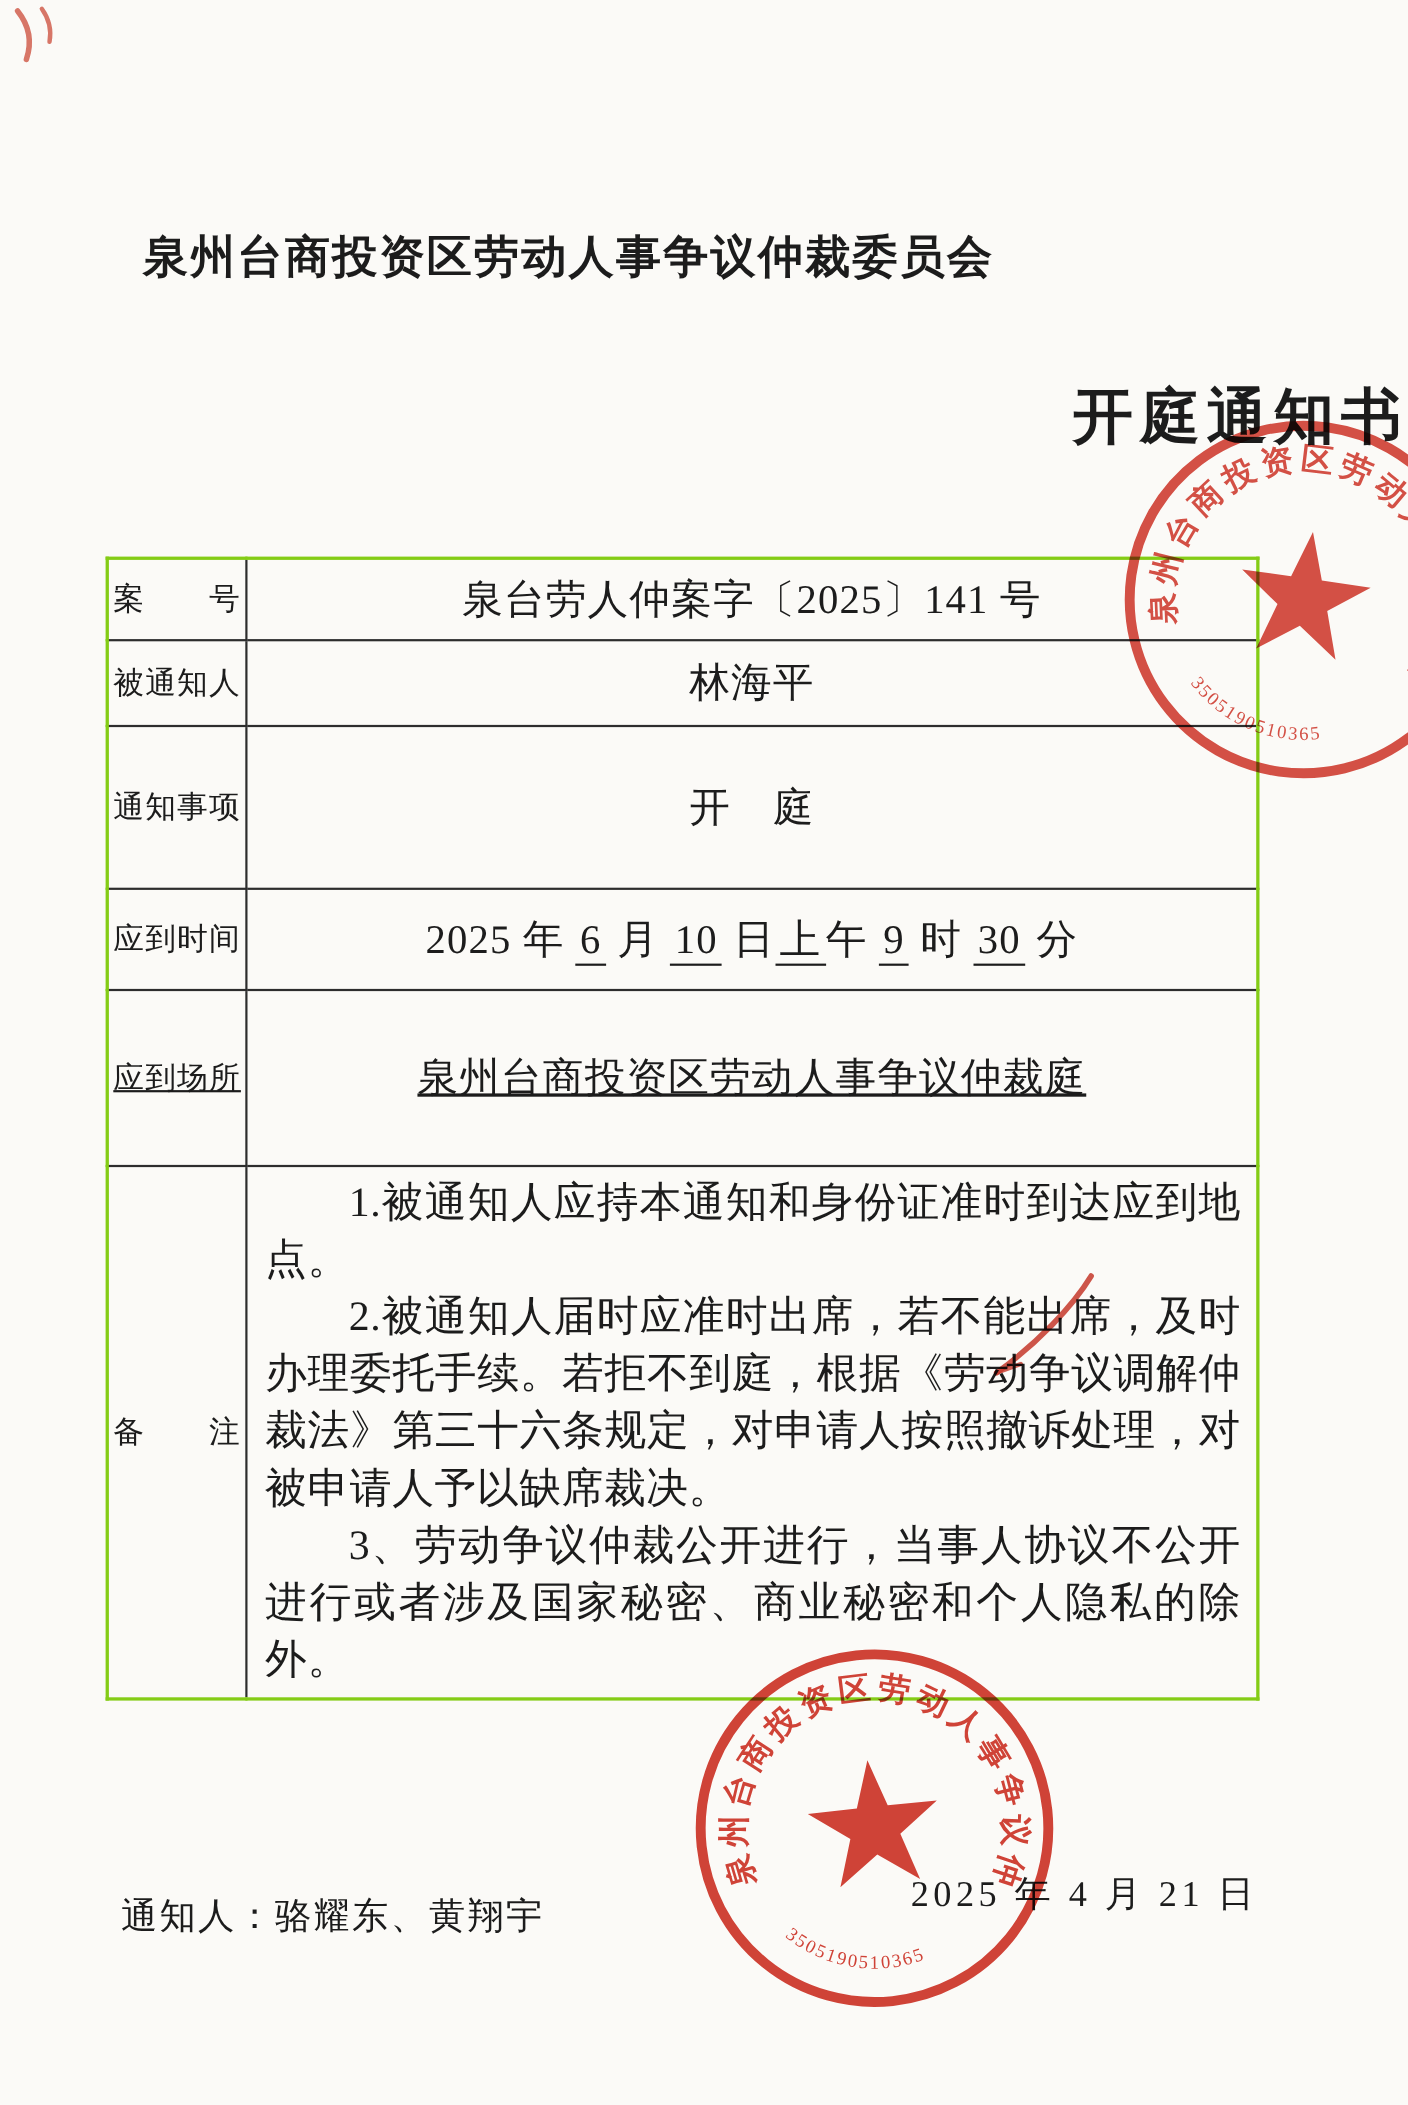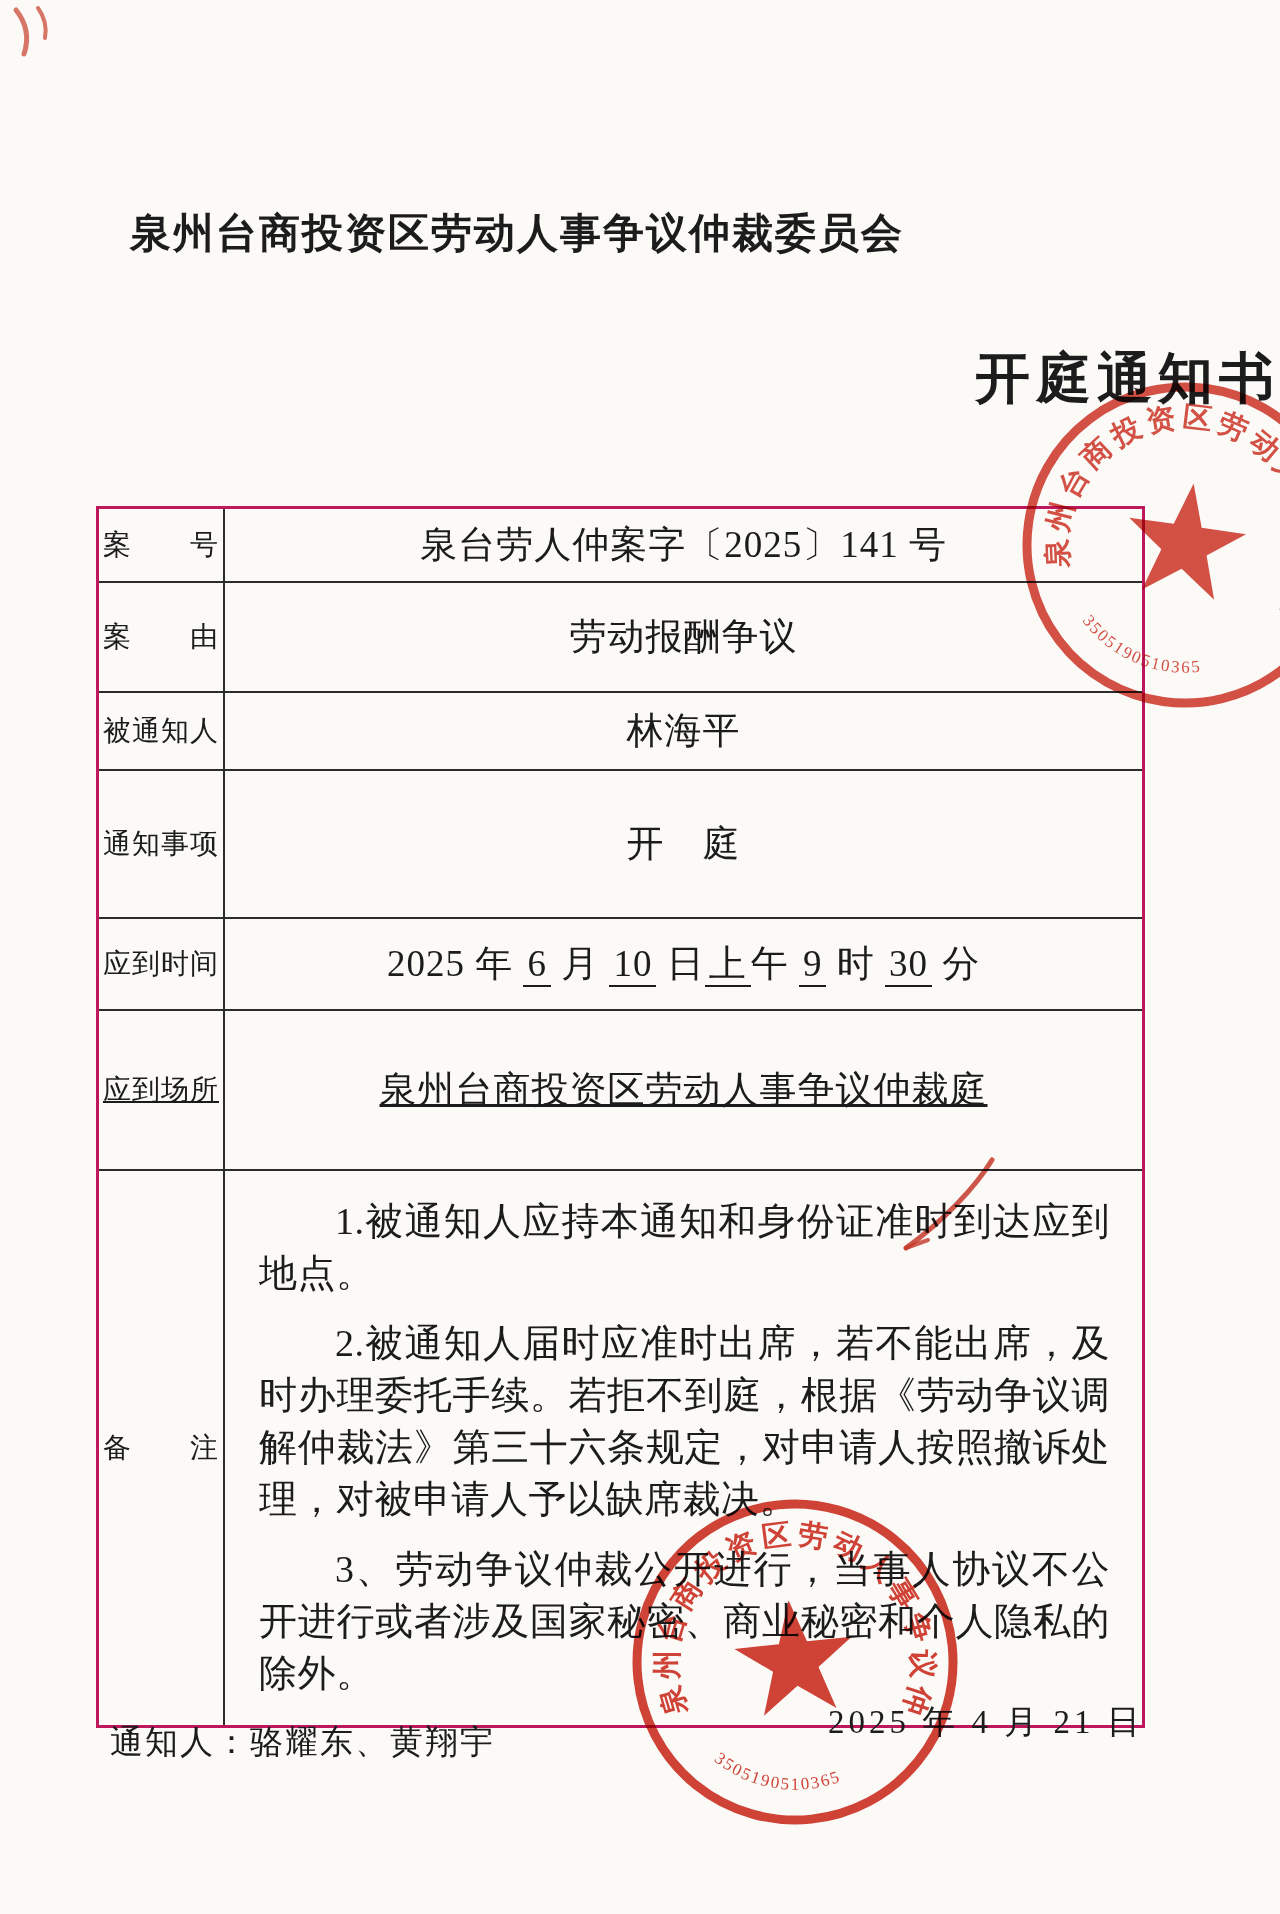--- a/index.html
+++ b/index.html
@@ -22,32 +22,32 @@
 
   table.notice{
     position:absolute;left:96px;top:506px;width:1049px;
     border-collapse:collapse;table-layout:fixed;
     background:transparent;
   }
   table.notice td{
     border:2px solid #2d2d2d;
     vertical-align:middle;
   }
-  table.notice{border:3px solid #be185d;padding-left:25px;}
+  table.notice{border:3px solid #84cc16;padding-left:25px;}
   td.lbl{
     width:124px;text-align:center;font-size:28px;letter-spacing:1px;
     white-space:nowrap;padding:0;
   }
   td.val{
     text-align:center;font-size:37px;letter-spacing:1px;padding:0 8px;
   }
   .u{border-bottom:2px solid #1c1c1c;padding:0 4px 1px 4px;}
   td.remark-cell{padding:6px 14px 8px 16px;vertical-align:top;}
   .remark-cell p{
-    margin:18px;text-indent:2em;text-align:justify;
+    margin:0;text-indent:2em;text-align:justify;
     font-size:38px;line-height:52px;letter-spacing:0.5px;
   }
 
   .footer-notifier{
     position:absolute;left:110px;top:1700px;
     font-size:33px;letter-spacing:2px;white-space:nowrap;margin-top:20px;
   }
   .footer-date{
     position:absolute;left:828px;top:1700px;
     font-size:33px;letter-spacing:4px;white-space:nowrap;
@@ -68,24 +68,20 @@
 
   <div class="org-title">泉州台商投资区劳动人事争议仲裁委员会</div>
 
   <div class="doc-title">开庭通知书</div>
 
   <table class="notice">
     <tbody>
       <tr style="height:74px;">
         <td class="lbl">案　　号</td>
         <td class="val">泉台劳人仲案字〔2025〕141 号</td>
-      </tr>
-      <tr style="height:110px;">
-        <td class="lbl">案　　由</td>
-        <td class="val">劳动报酬争议</td>
       </tr>
       <tr style="height:78px;">
         <td class="lbl">被通知人</td>
         <td class="val">林海平</td>
       </tr>
       <tr style="height:148px;">
         <td class="lbl">通知事项</td>
         <td class="val">开　庭</td>
       </tr>
       <tr style="height:92px;">

